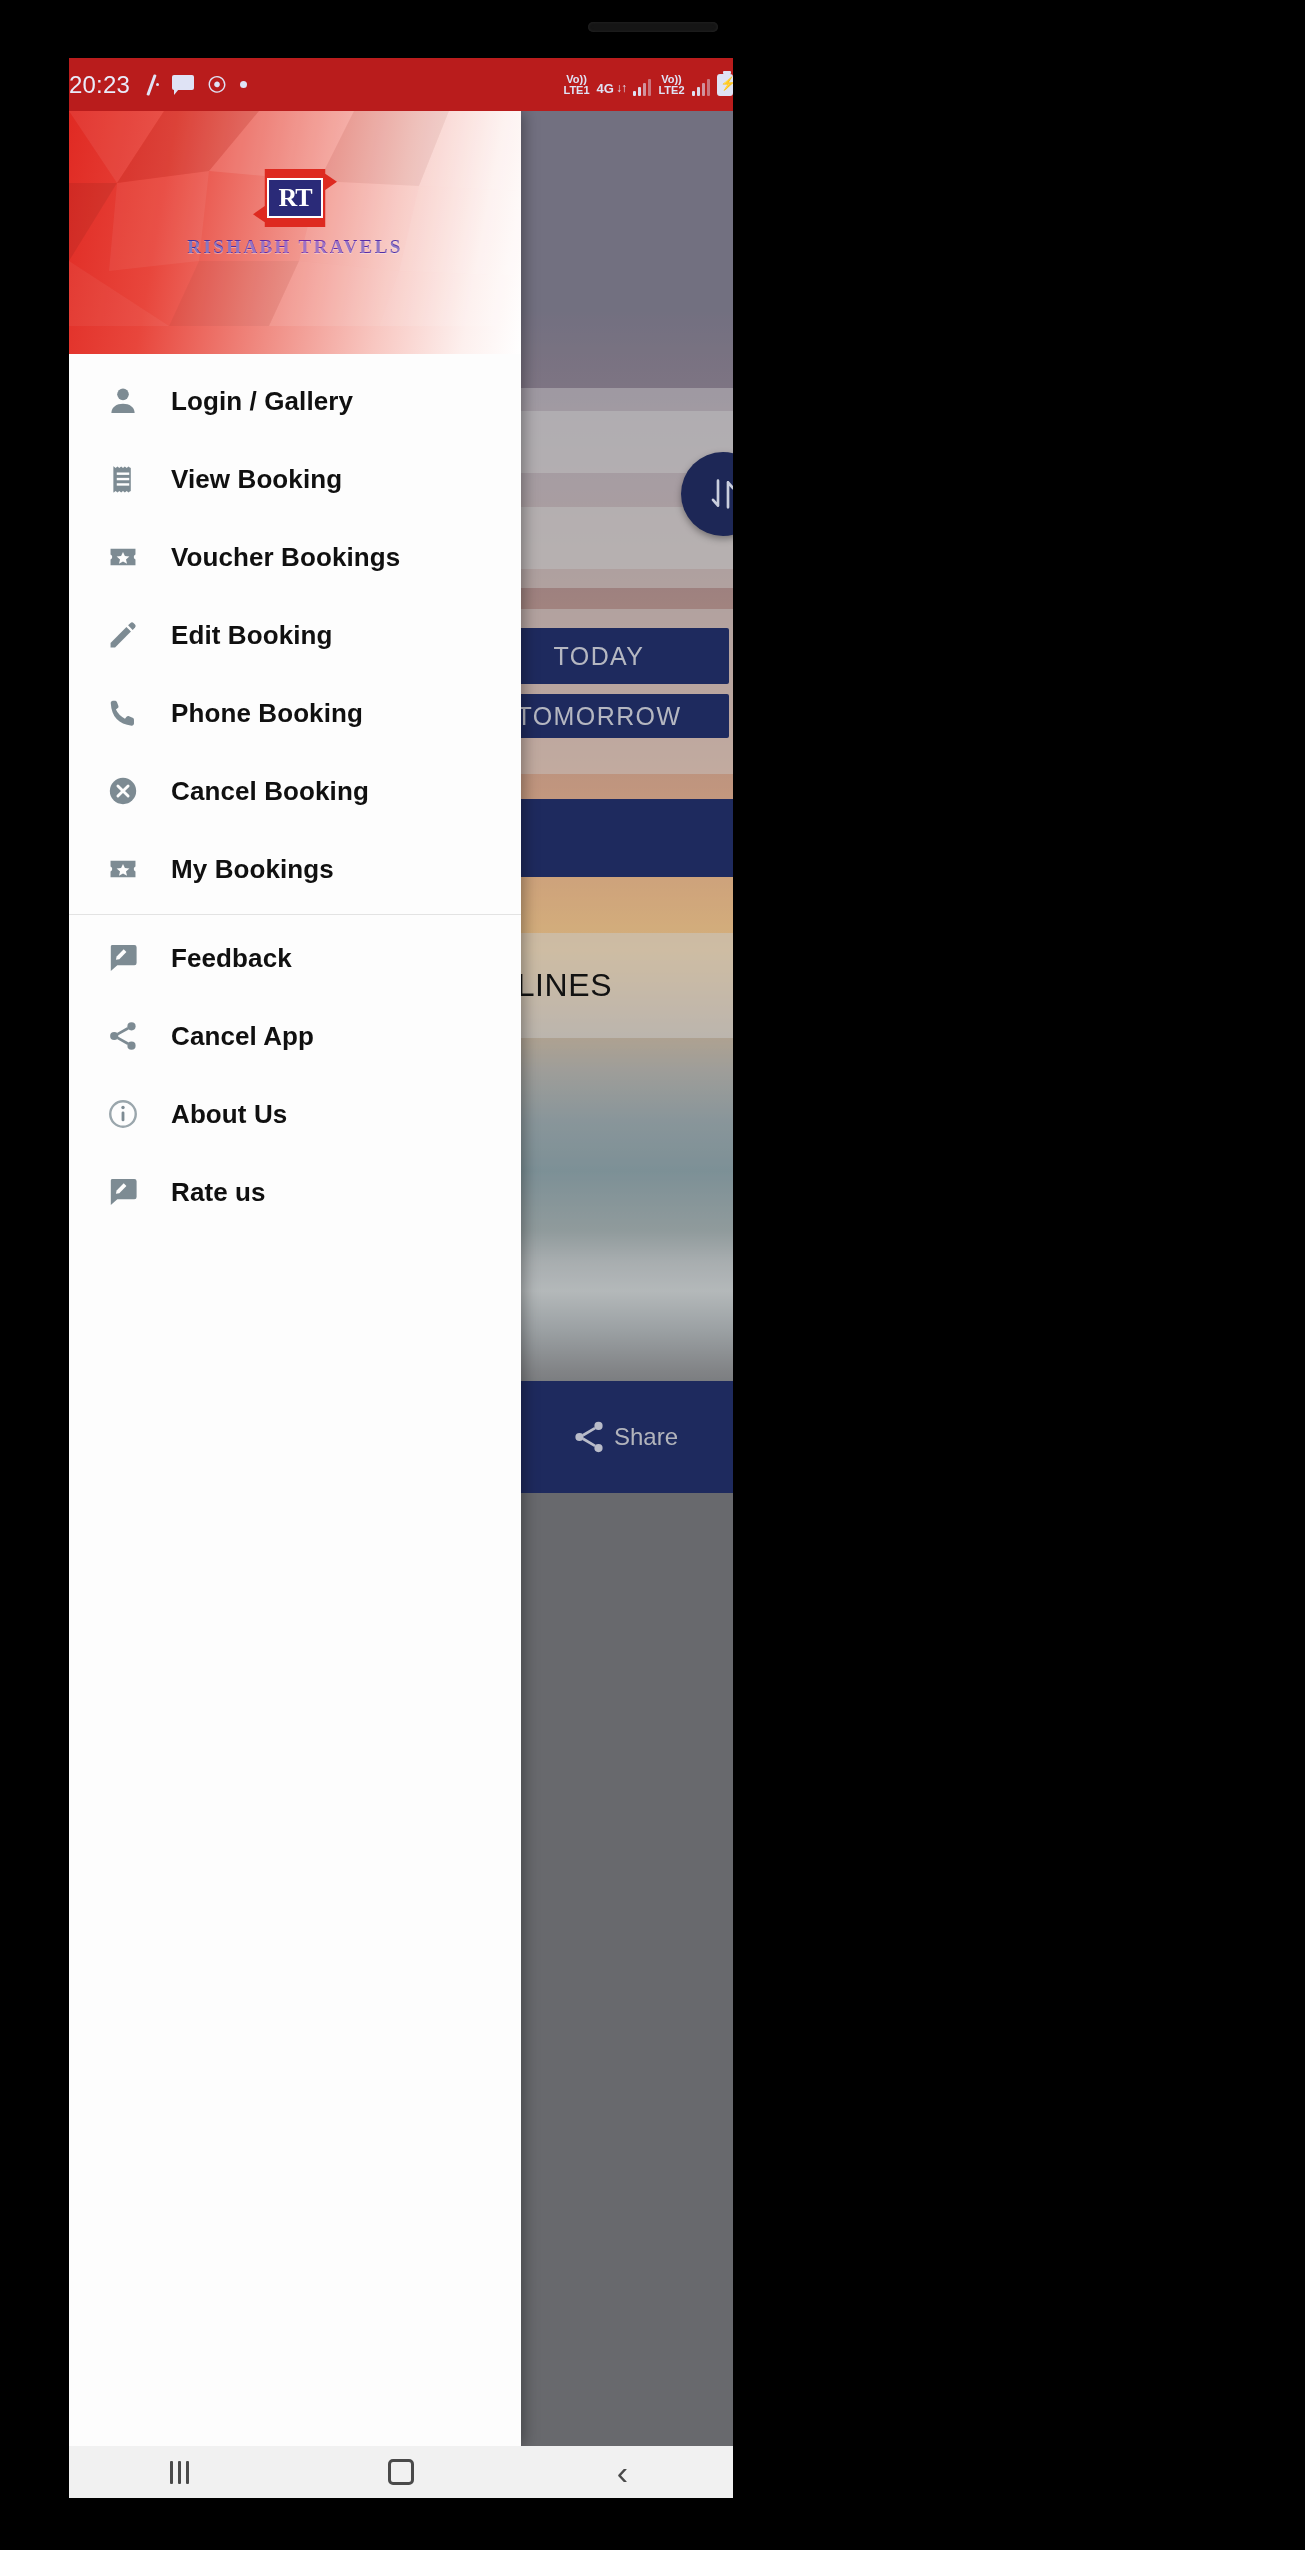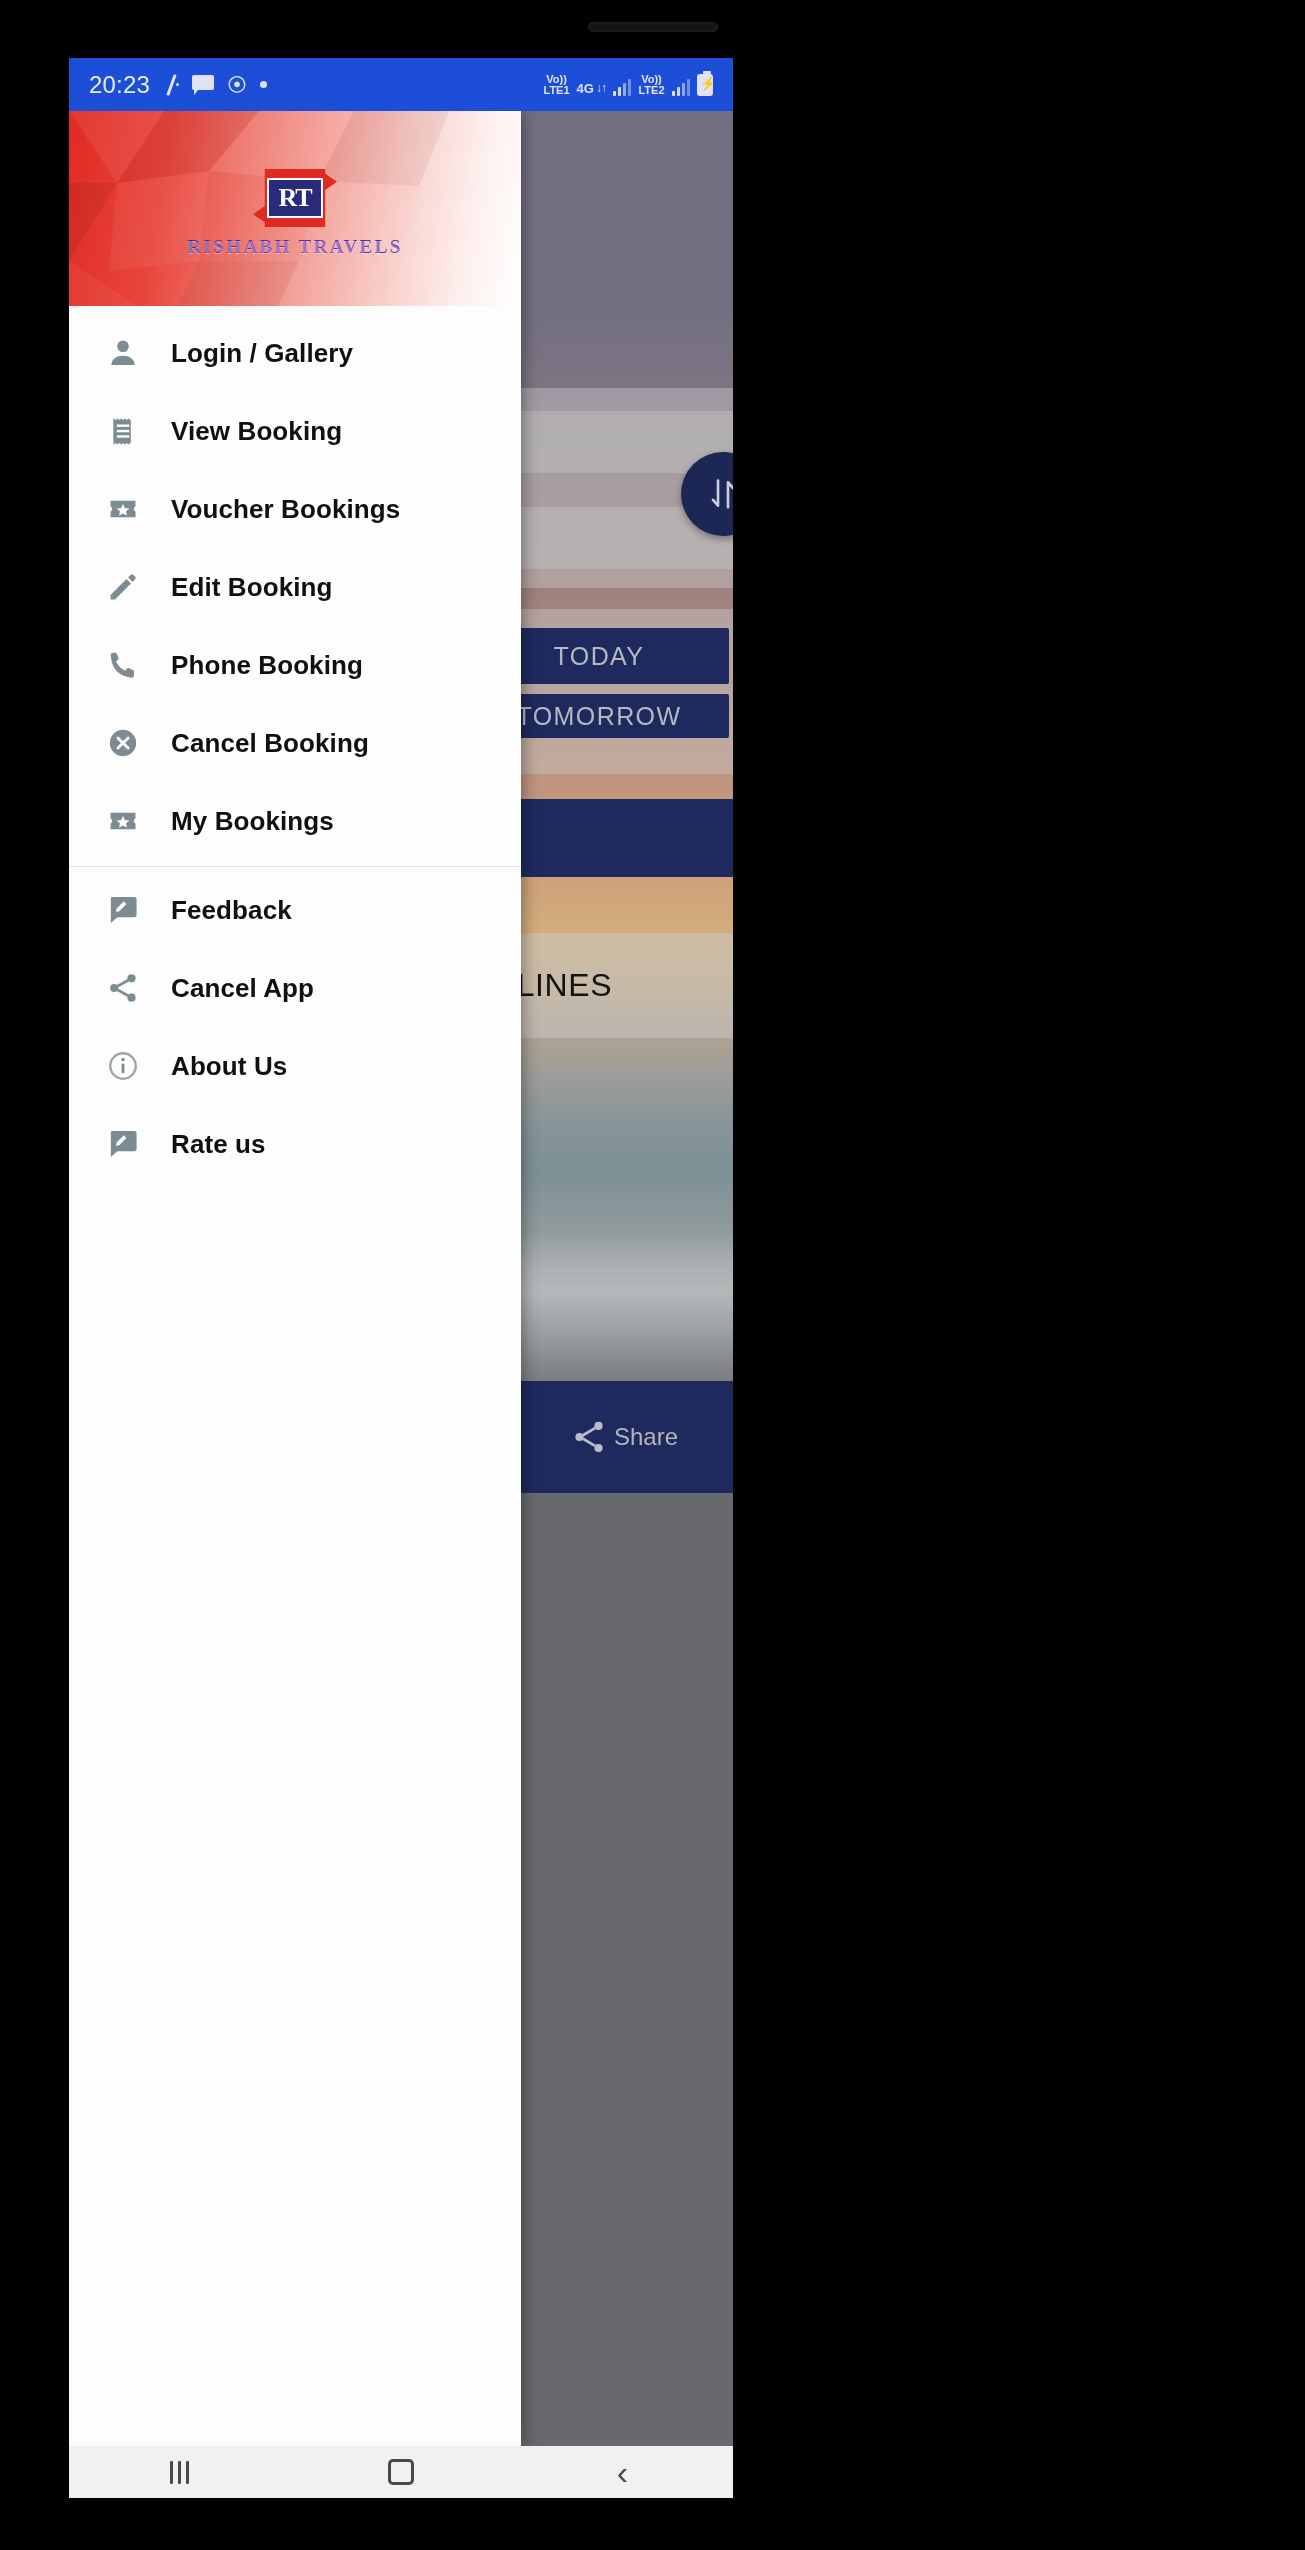--- a/index.html
+++ b/index.html
@@ -23,23 +23,23 @@
   }
   #screen{
     position:absolute; left:69px; top:58px;
     width:664px; height:2440px;
     background:#000; overflow:hidden;
   }
 
   
   #status-bar{
     position:absolute; left:0; top:0; width:664px; height:53px;
-    background:#1d4ed8;
+    background:#b91c1c;
     display:flex; align-items:center;
-    padding:0 20px;
+    padding:0 0;
     color:#dfe3f5;
   }
   #status-left{ display:flex; align-items:center; gap:13px; }
   #status-time{ font-size:24px; letter-spacing:.2px; color:#e9ecfa; }
   .st-ico{ display:inline-block; }
   #ic-slash{ width:16px; height:22px; position:relative; }
   #ic-slash::before{
     content:""; position:absolute; left:7px; top:0;
     width:3px; height:22px; background:#dfe3f5;
     transform:rotate(20deg); border-radius:1px;
@@ -169,21 +169,21 @@
   #bg-share-bar svg{ width:38px; height:38px; }
   #bg-share-label{ color:rgba(205,205,205,.85); font-size:24px; }
 
   
   #drawer{
     position:absolute; left:0; top:53px; width:452px; height:2335px;
     background:#fdfdfd; overflow:hidden;
     box-shadow:3px 0 14px rgba(0,0,0,.35);
   }
   #drawer-header{
-    position:relative; width:452px; height:195px; overflow:hidden;
+    position:relative; width:452px; height:243px; overflow:hidden;
     background:linear-gradient(100deg,#e02a23 0%,#e8463c 22%,#f08d84 48%,#f8c7c1 70%,#fdf0ee 88%,#ffffff 100%);
   }
   #drawer-header .facet{ position:absolute; pointer-events:none; }
   #logo-wrap{
     position:absolute; left:0; right:0; top:58px;
     display:flex; flex-direction:column; align-items:center; gap:9px;
   }
   #logo-mark{
     position:relative; width:84px; height:58px;
   }

